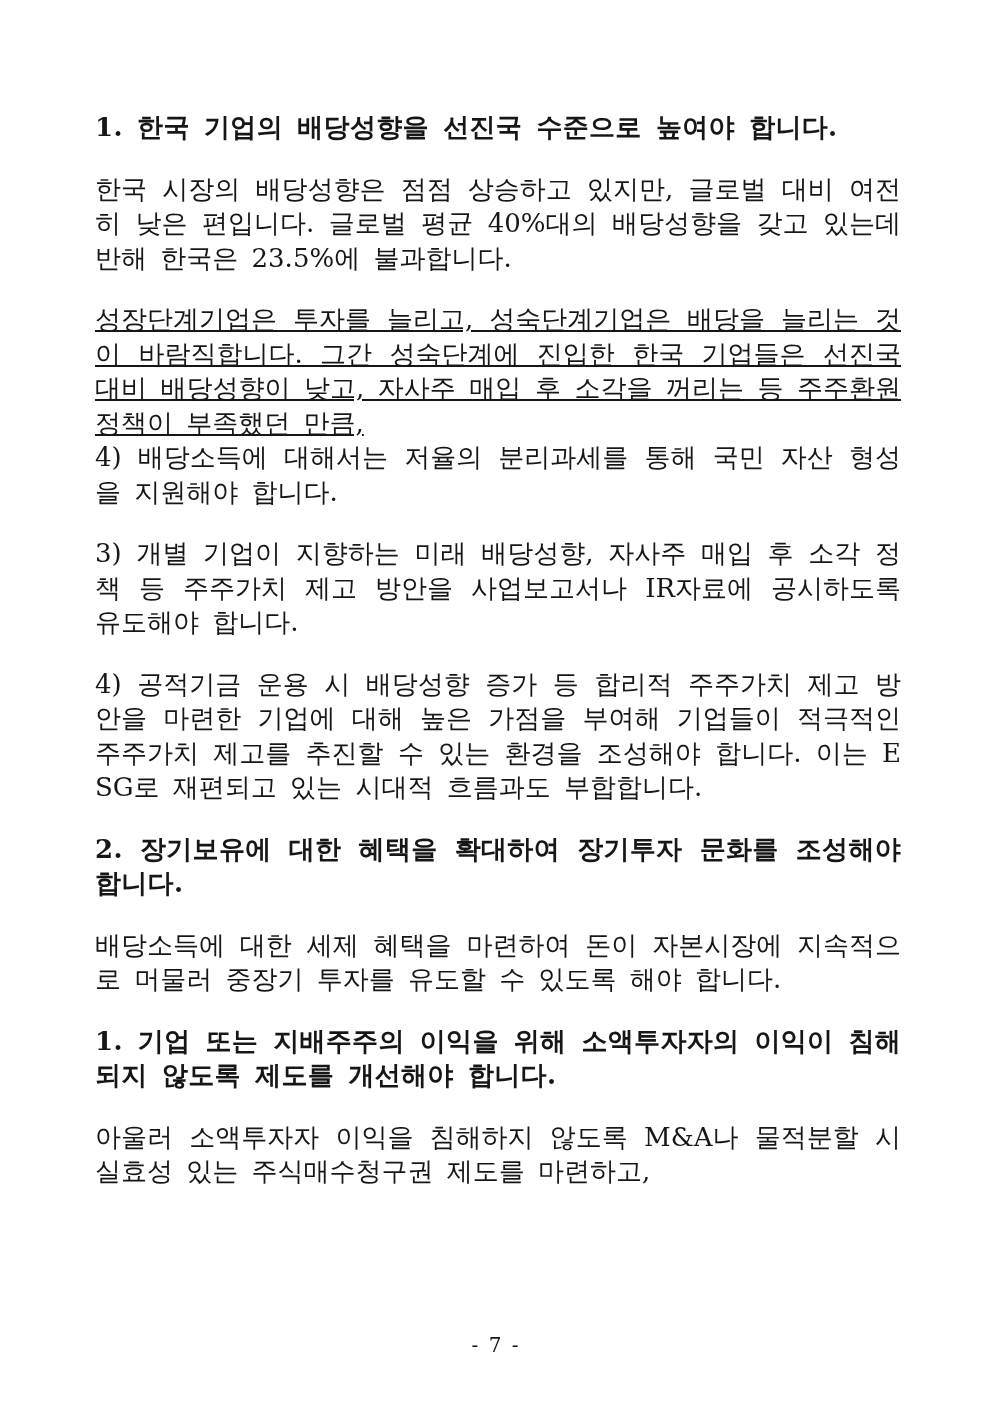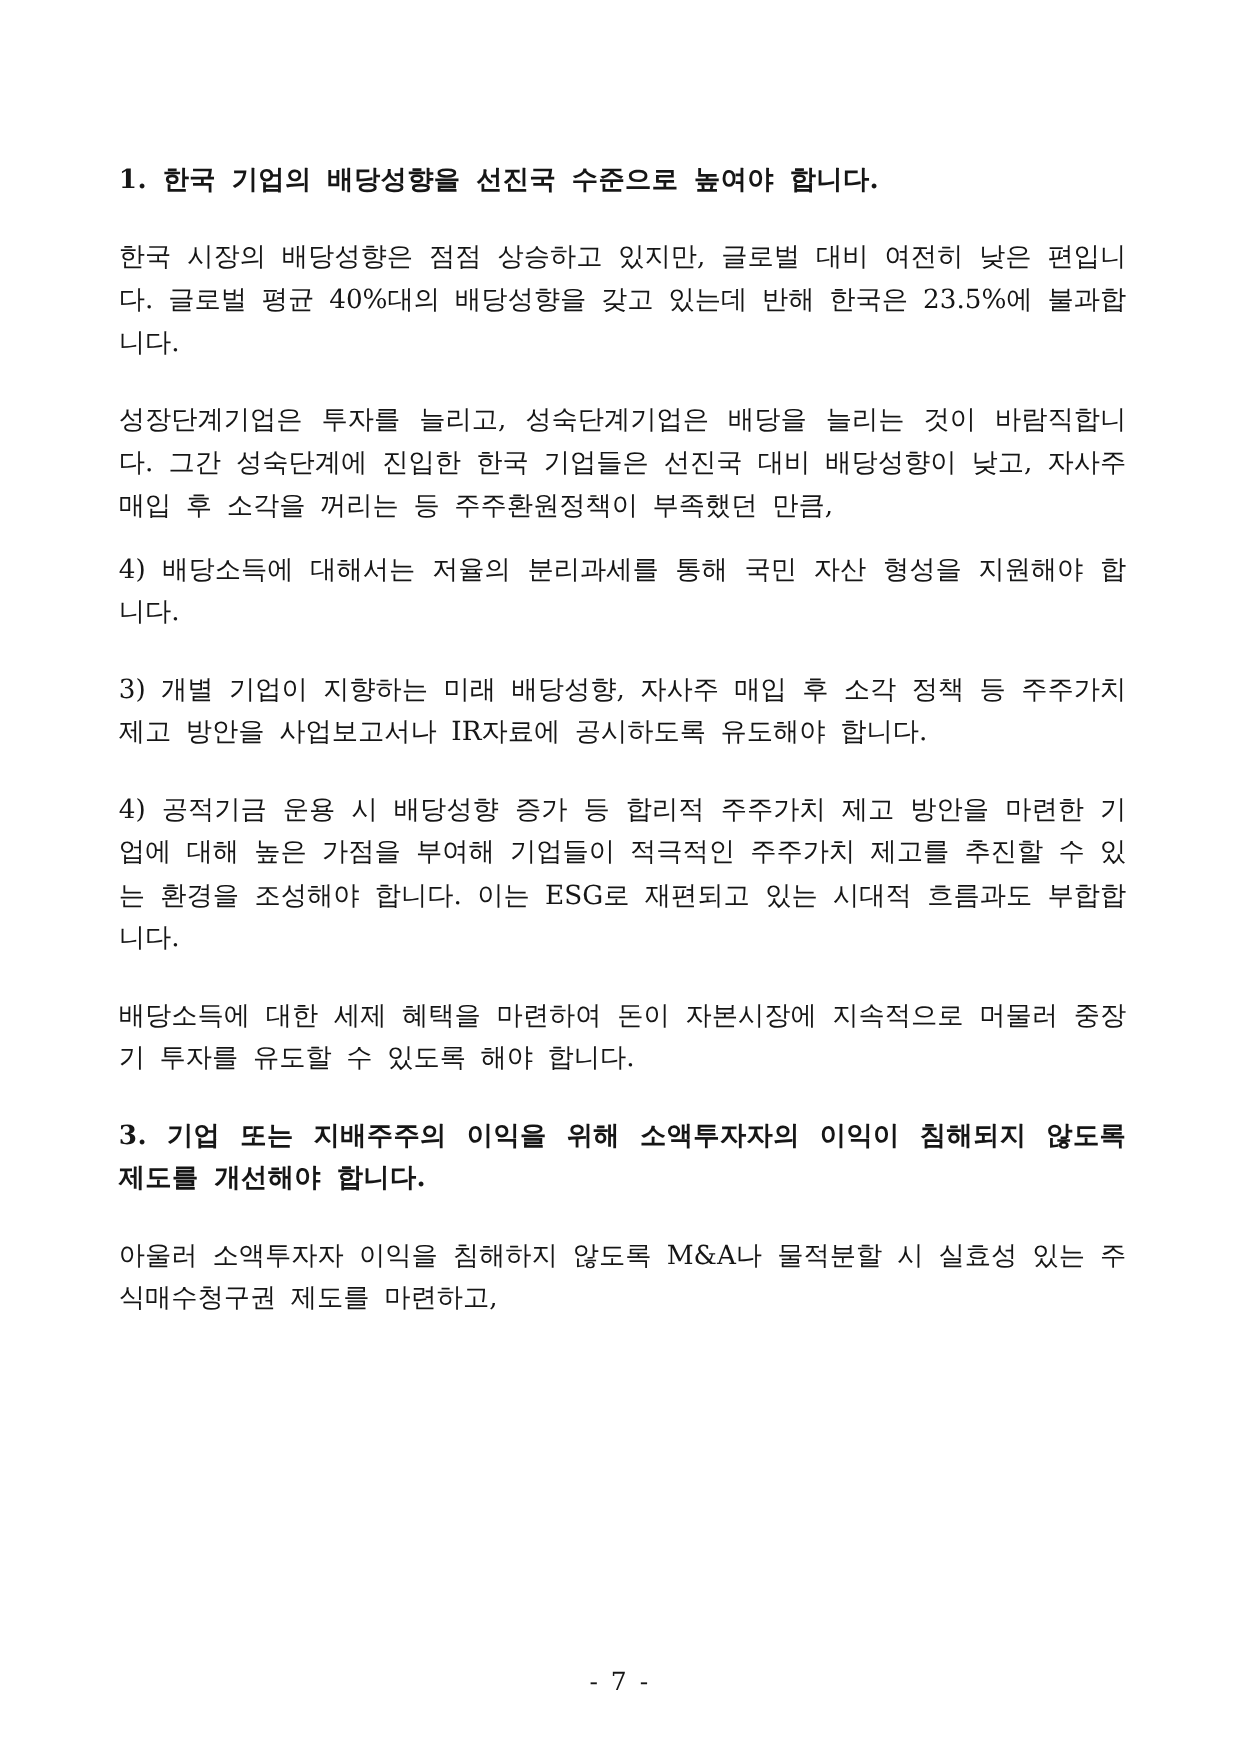--- a/index.html
+++ b/index.html
@@ -16,34 +16,35 @@
     color: #161616;
     overflow: hidden;
   }
   .content {
     position: absolute;
     left: 95px;
     top: 110px;
     width: 806px;
   }
   .block {
-    font-size: 21px;
+    font-size: 26px;
     line-height: 34.5px;
-    margin: 16px 0 27px 0;
+    margin: 0 0 27px 0;
     text-align: justify;
     word-break: break-all;
     word-spacing: 5px;
     white-space: normal;
   }
   .heading {
     font-weight: bold;
     letter-spacing: 0.3px;
   }
   .tight {
     margin-bottom: 0;
+    text-decoration: underline;
   }
   .footer {
     position: absolute;
     left: 0;
     right: 0;
     top: 1328px;
     text-align: center;
     font-size: 20px;
     line-height: 34px;
     letter-spacing: 2px;
@@ -63,24 +64,25 @@
     <p class="block tight">성장단계기업은 투자를 늘리고, 성숙단계기업은 배당을 늘리는 것이 바람직합니다. 그간 성숙단계에 진입한 한국 기업들은 선진국 대비 배당성향이 낮고, 자사주 매입 후 소각을 꺼리는 등 주주환원정책이 부족했던 만큼,</p>
 
 
     <p class="block">4) 배당소득에 대해서는 저율의 분리과세를 통해 국민 자산 형성을 지원해야 합니다.</p>
 
 
     <p class="block">3) 개별 기업이 지향하는 미래 배당성향, 자사주 매입 후 소각 정책 등 주주가치 제고 방안을 사업보고서나 IR자료에 공시하도록 유도해야 합니다.</p>
 
     <p class="block">4) 공적기금 운용 시 배당성향 증가 등 합리적 주주가치 제고 방안을 마련한 기업에 대해 높은 가점을 부여해 기업들이 적극적인 주주가치 제고를 추진할 수 있는 환경을 조성해야 합니다. 이는 ESG로 재편되고 있는 시대적 흐름과도 부합합니다.</p>
 
+    <h2 class="block heading">2. 장기보유에 대한 혜택을 확대하여 장기투자 문화를 조성해야 합니다.</h2>
 
     <p class="block">배당소득에 대한 세제 혜택을 마련하여 돈이 자본시장에 지속적으로 머물러 중장기 투자를 유도할 수 있도록 해야 합니다.</p>
 
-    <h2 class="block heading">3. 기업 또는 지배주주의 이익을 위해 소액투자자의 이익이 침해되지 않도록 제도를 개선해야 합니다.</h2>
+    <h2 class="block heading">1. 기업 또는 지배주주의 이익을 위해 소액투자자의 이익이 침해되지 않도록 제도를 개선해야 합니다.</h2>
 
 
     <p class="block">아울러 소액투자자 이익을 침해하지 않도록 M&amp;A나 물적분할 시 실효성 있는 주식매수청구권 제도를 마련하고,</p>
 
   </div>
 
   <div class="footer">- 7 -</div>
 </div>
 
 </body></html>

